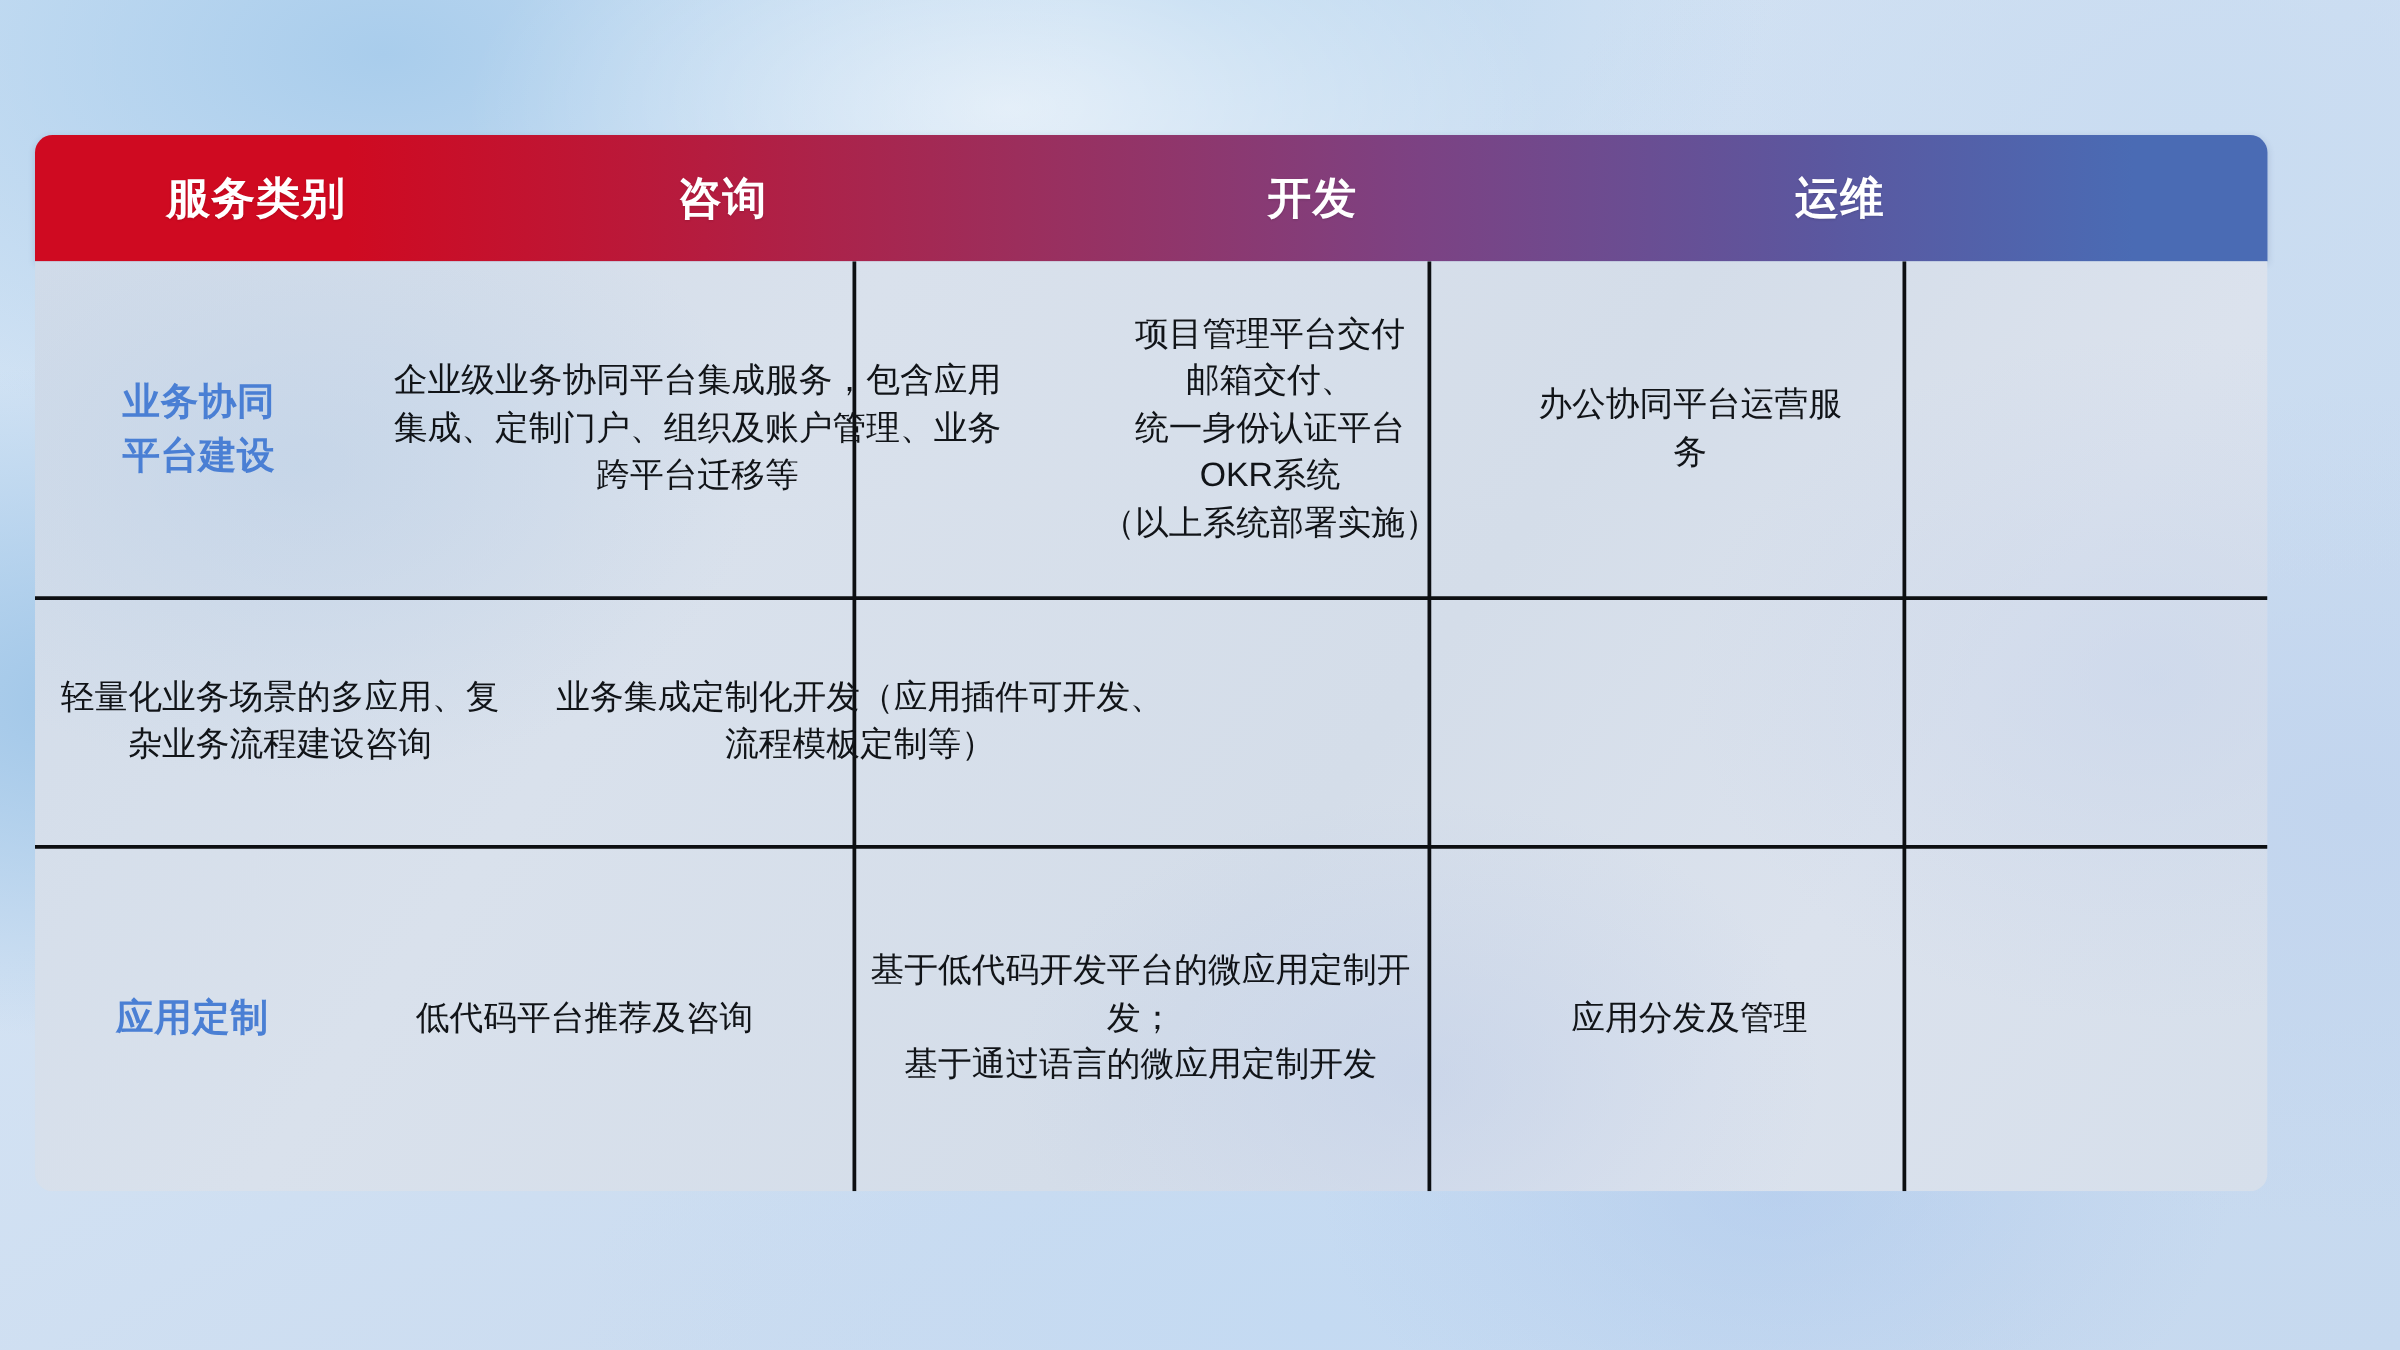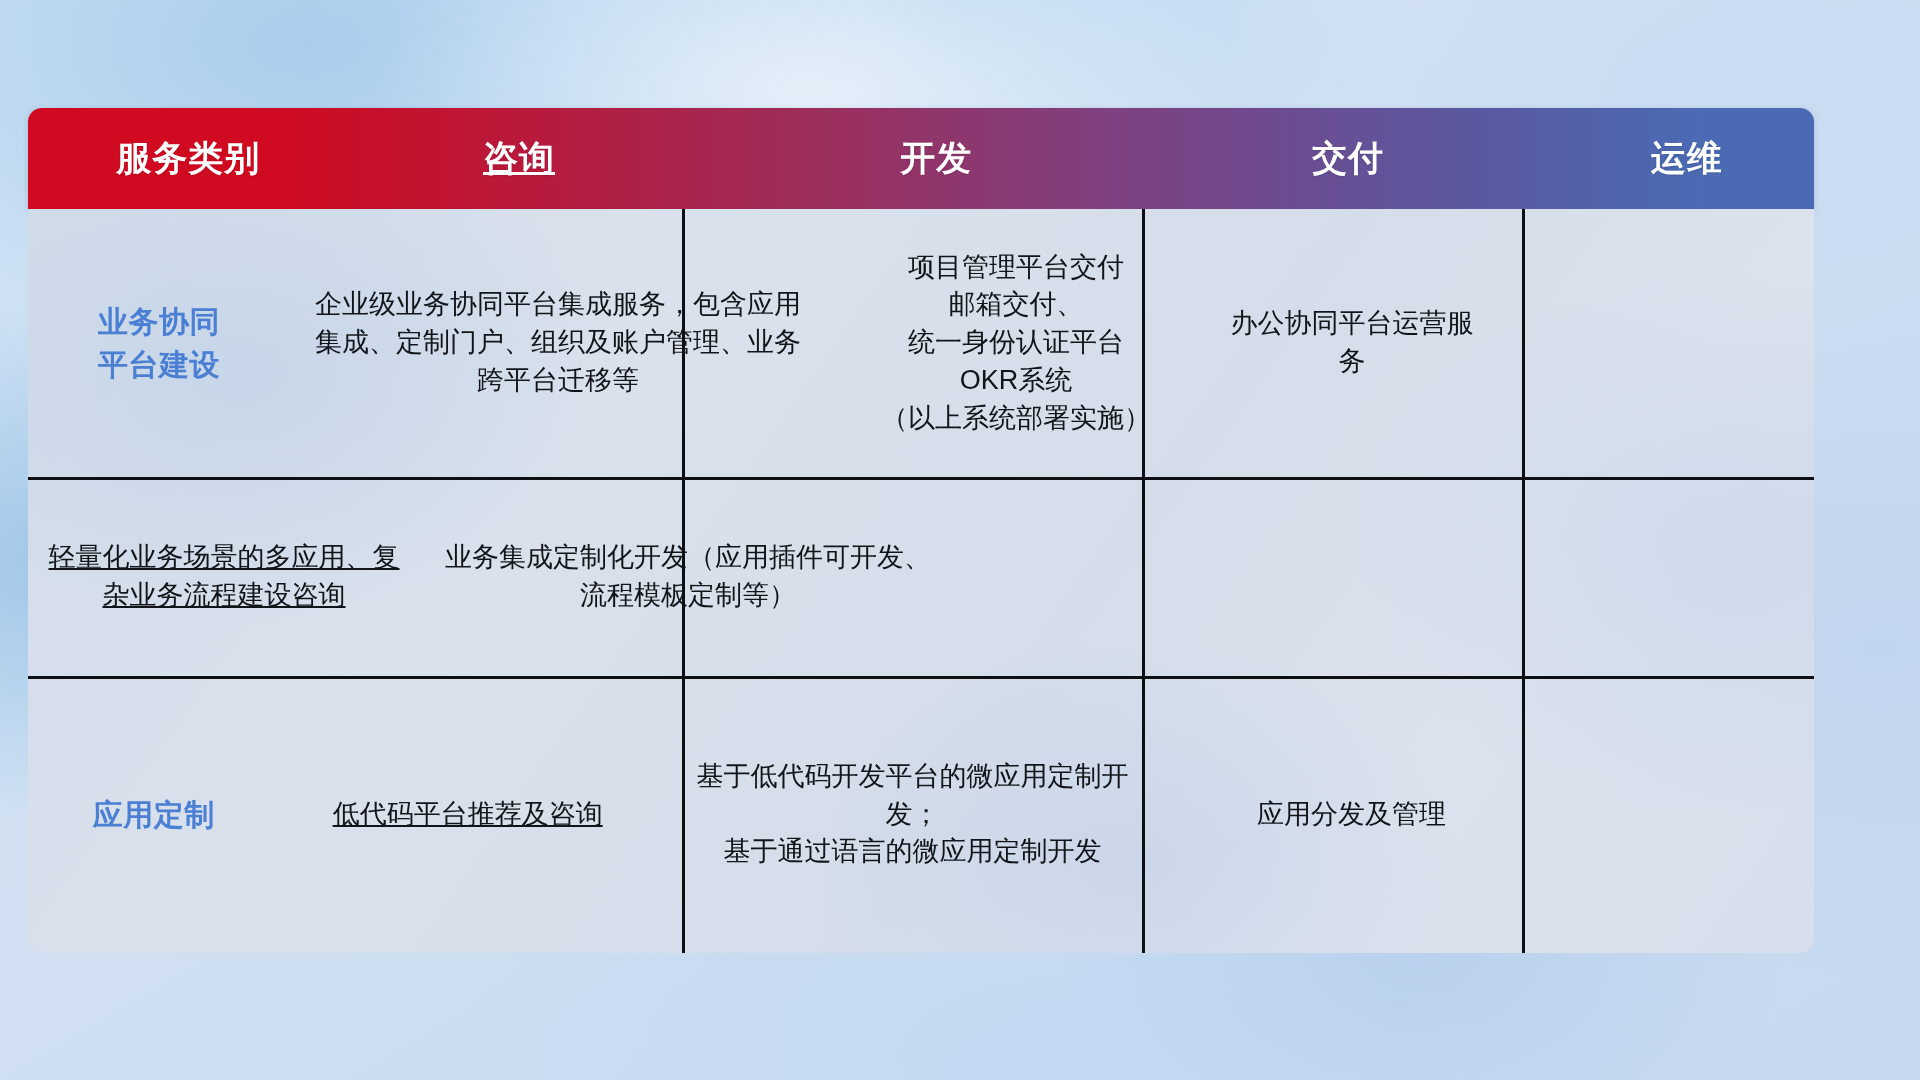--- a/index.html
+++ b/index.html
@@ -137,21 +137,21 @@
   }
   .txt-cell {
     color: #111418;
     font-size: 27px;
     line-height: 1.4;
     font-weight: normal;
   }
 
   
   .c-cat  { width: 262px; }
-  .c-con  { width: 392px; text-decoration: underline; }
+  .c-con  { width: 392px; }
   .c-dev  { width: 536px; }
   .c-del  { width: 380px; }
   .c-ops  { width: 292px; }
 
   .hcell.c-cat { width: 262px; }
   .hcell.c-con { width: 392px; }
   .hcell.c-dev { width: 460px; }
   .hcell.c-del { width: 380px; }
   .hcell.c-ops { width: 292px; }
 </style>
@@ -160,21 +160,20 @@
 
 <div id="bg-base"></div>
 <div id="bg-sheen"></div>
 
 <div id="table-wrap">
 
   <div id="table-header">
     <div class="hcell c-cat">服务类别</div>
     <div class="hcell c-con">咨询</div>
     <div class="hcell c-dev">开发</div>
-    <div class="hcell c-del">交付</div>
     <div class="hcell c-ops">运维</div>
   </div>
 
   <div id="table-body">
 
     <div class="col-div" id="div-0"></div>
     <div class="col-div" id="div-1"></div>
     <div class="col-div" id="div-2"></div>
 
     <div class="body-row" id="row-0">

